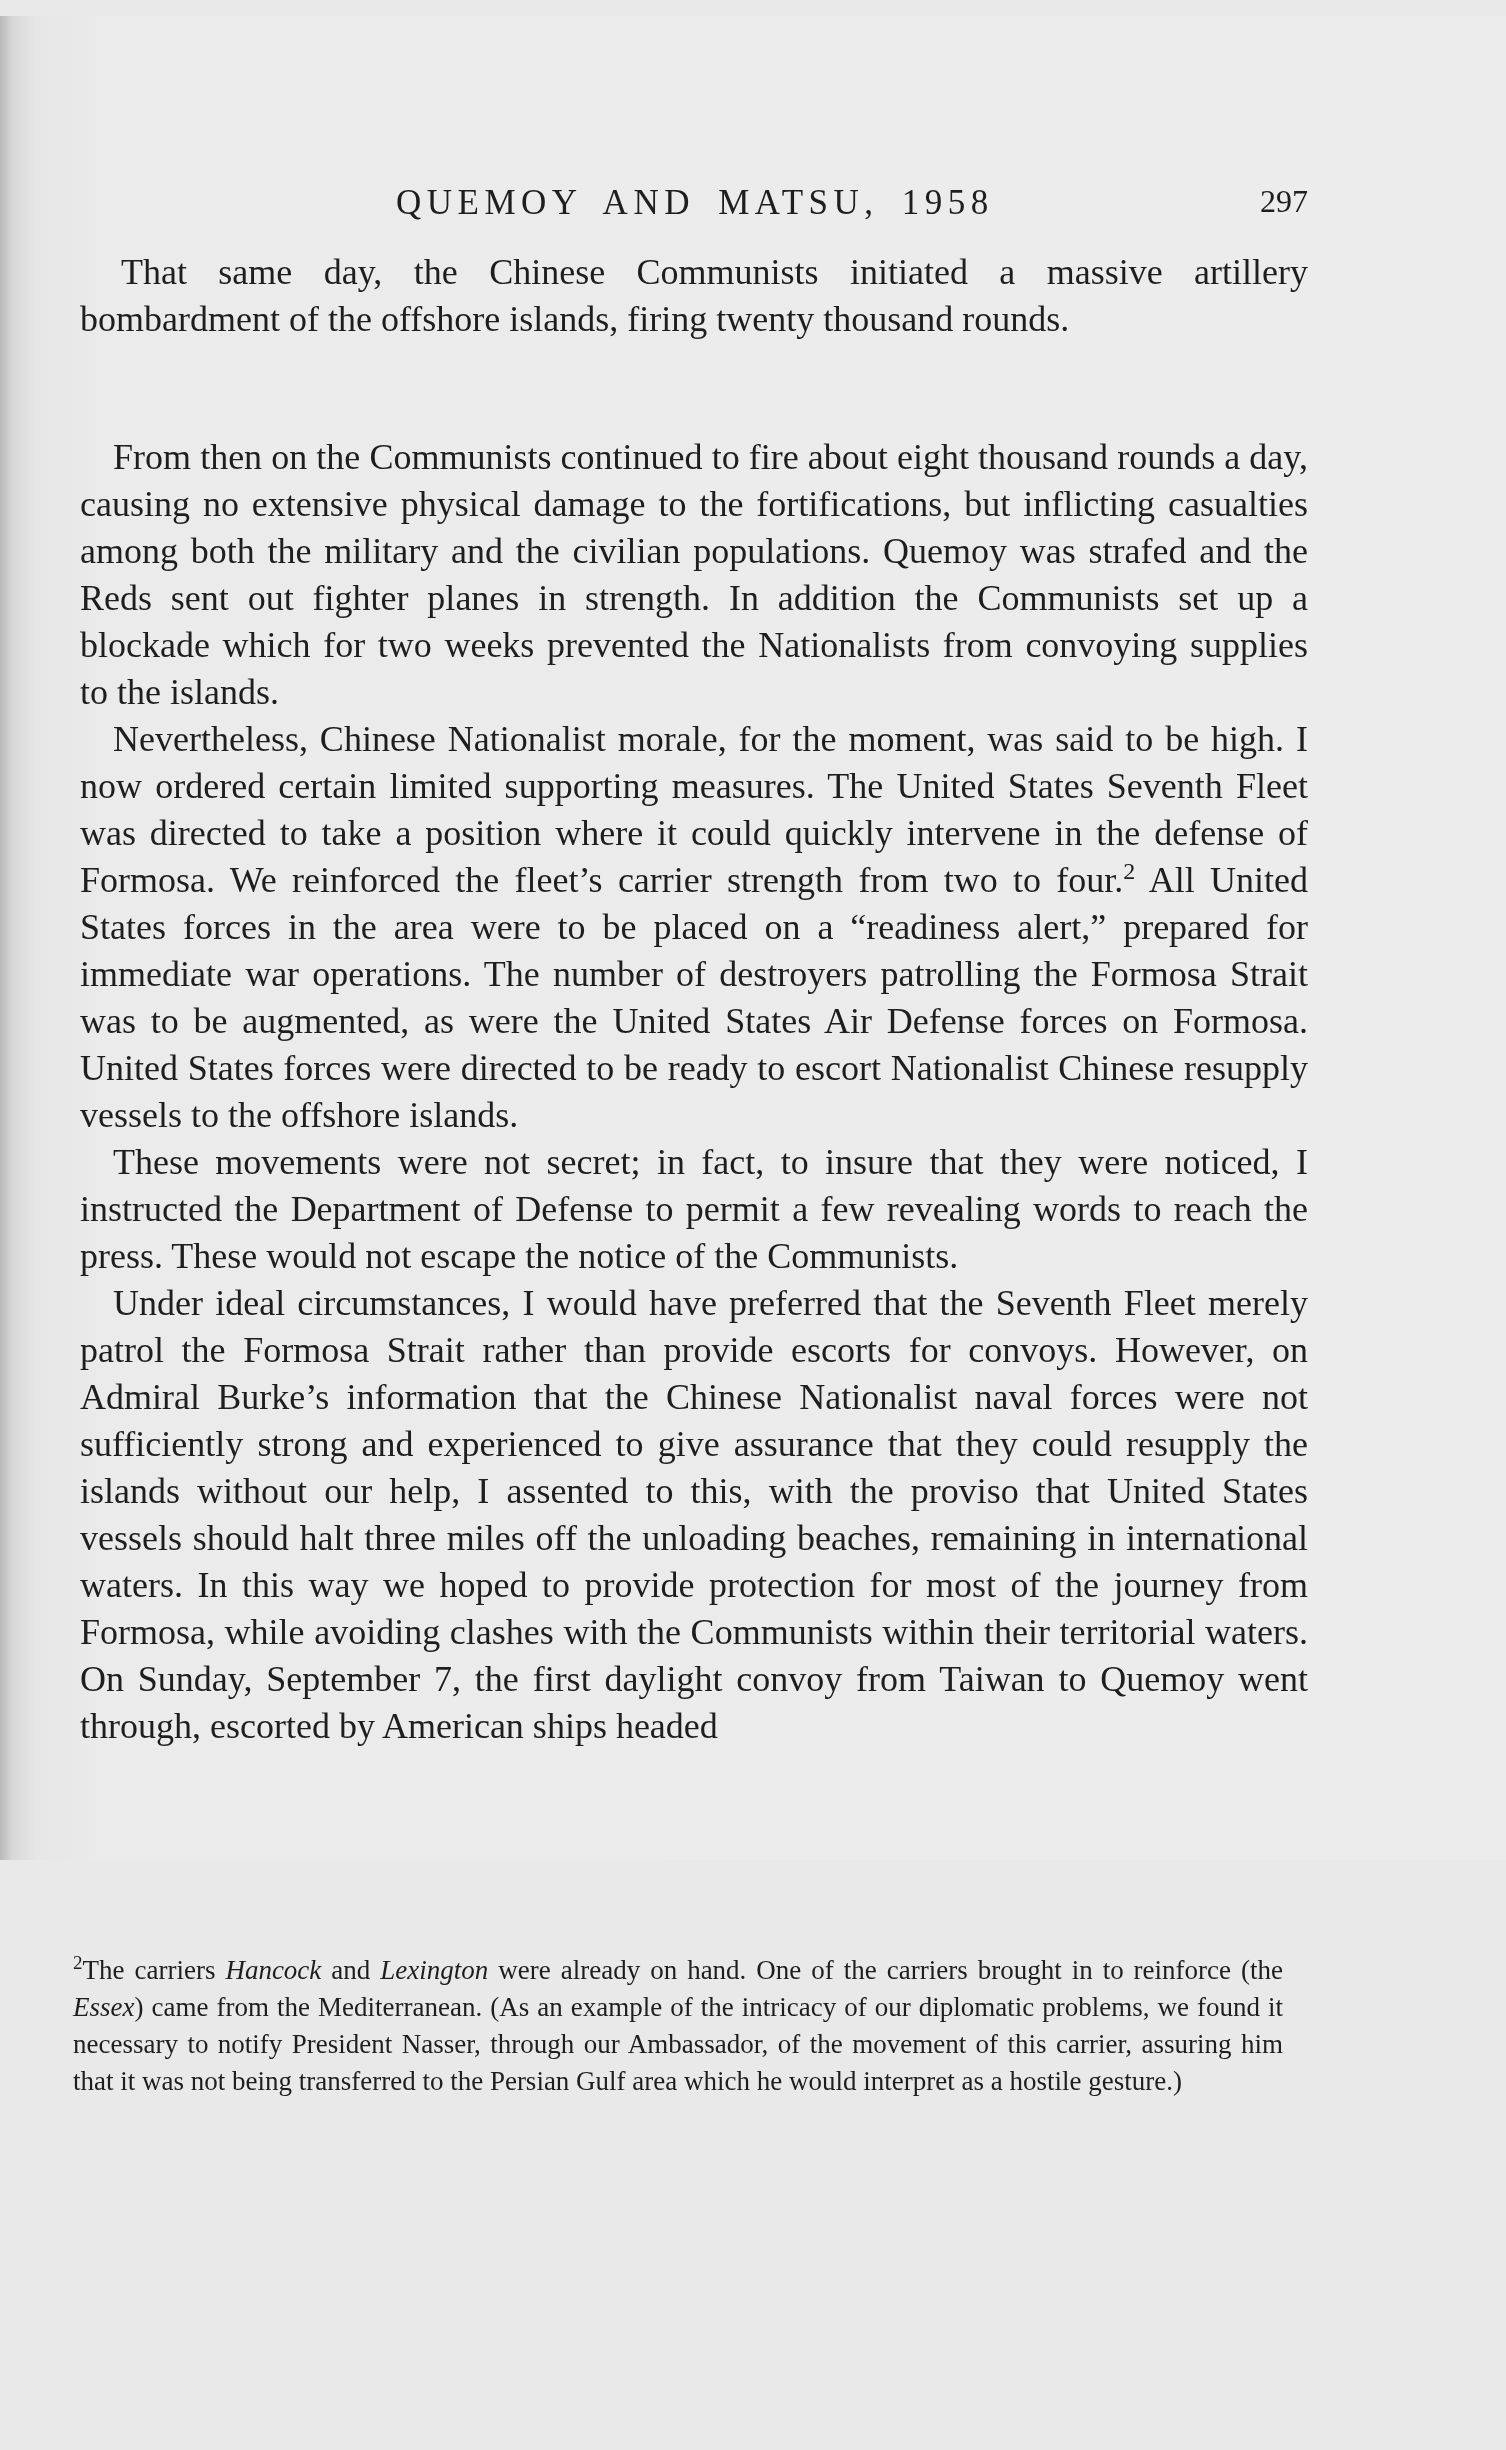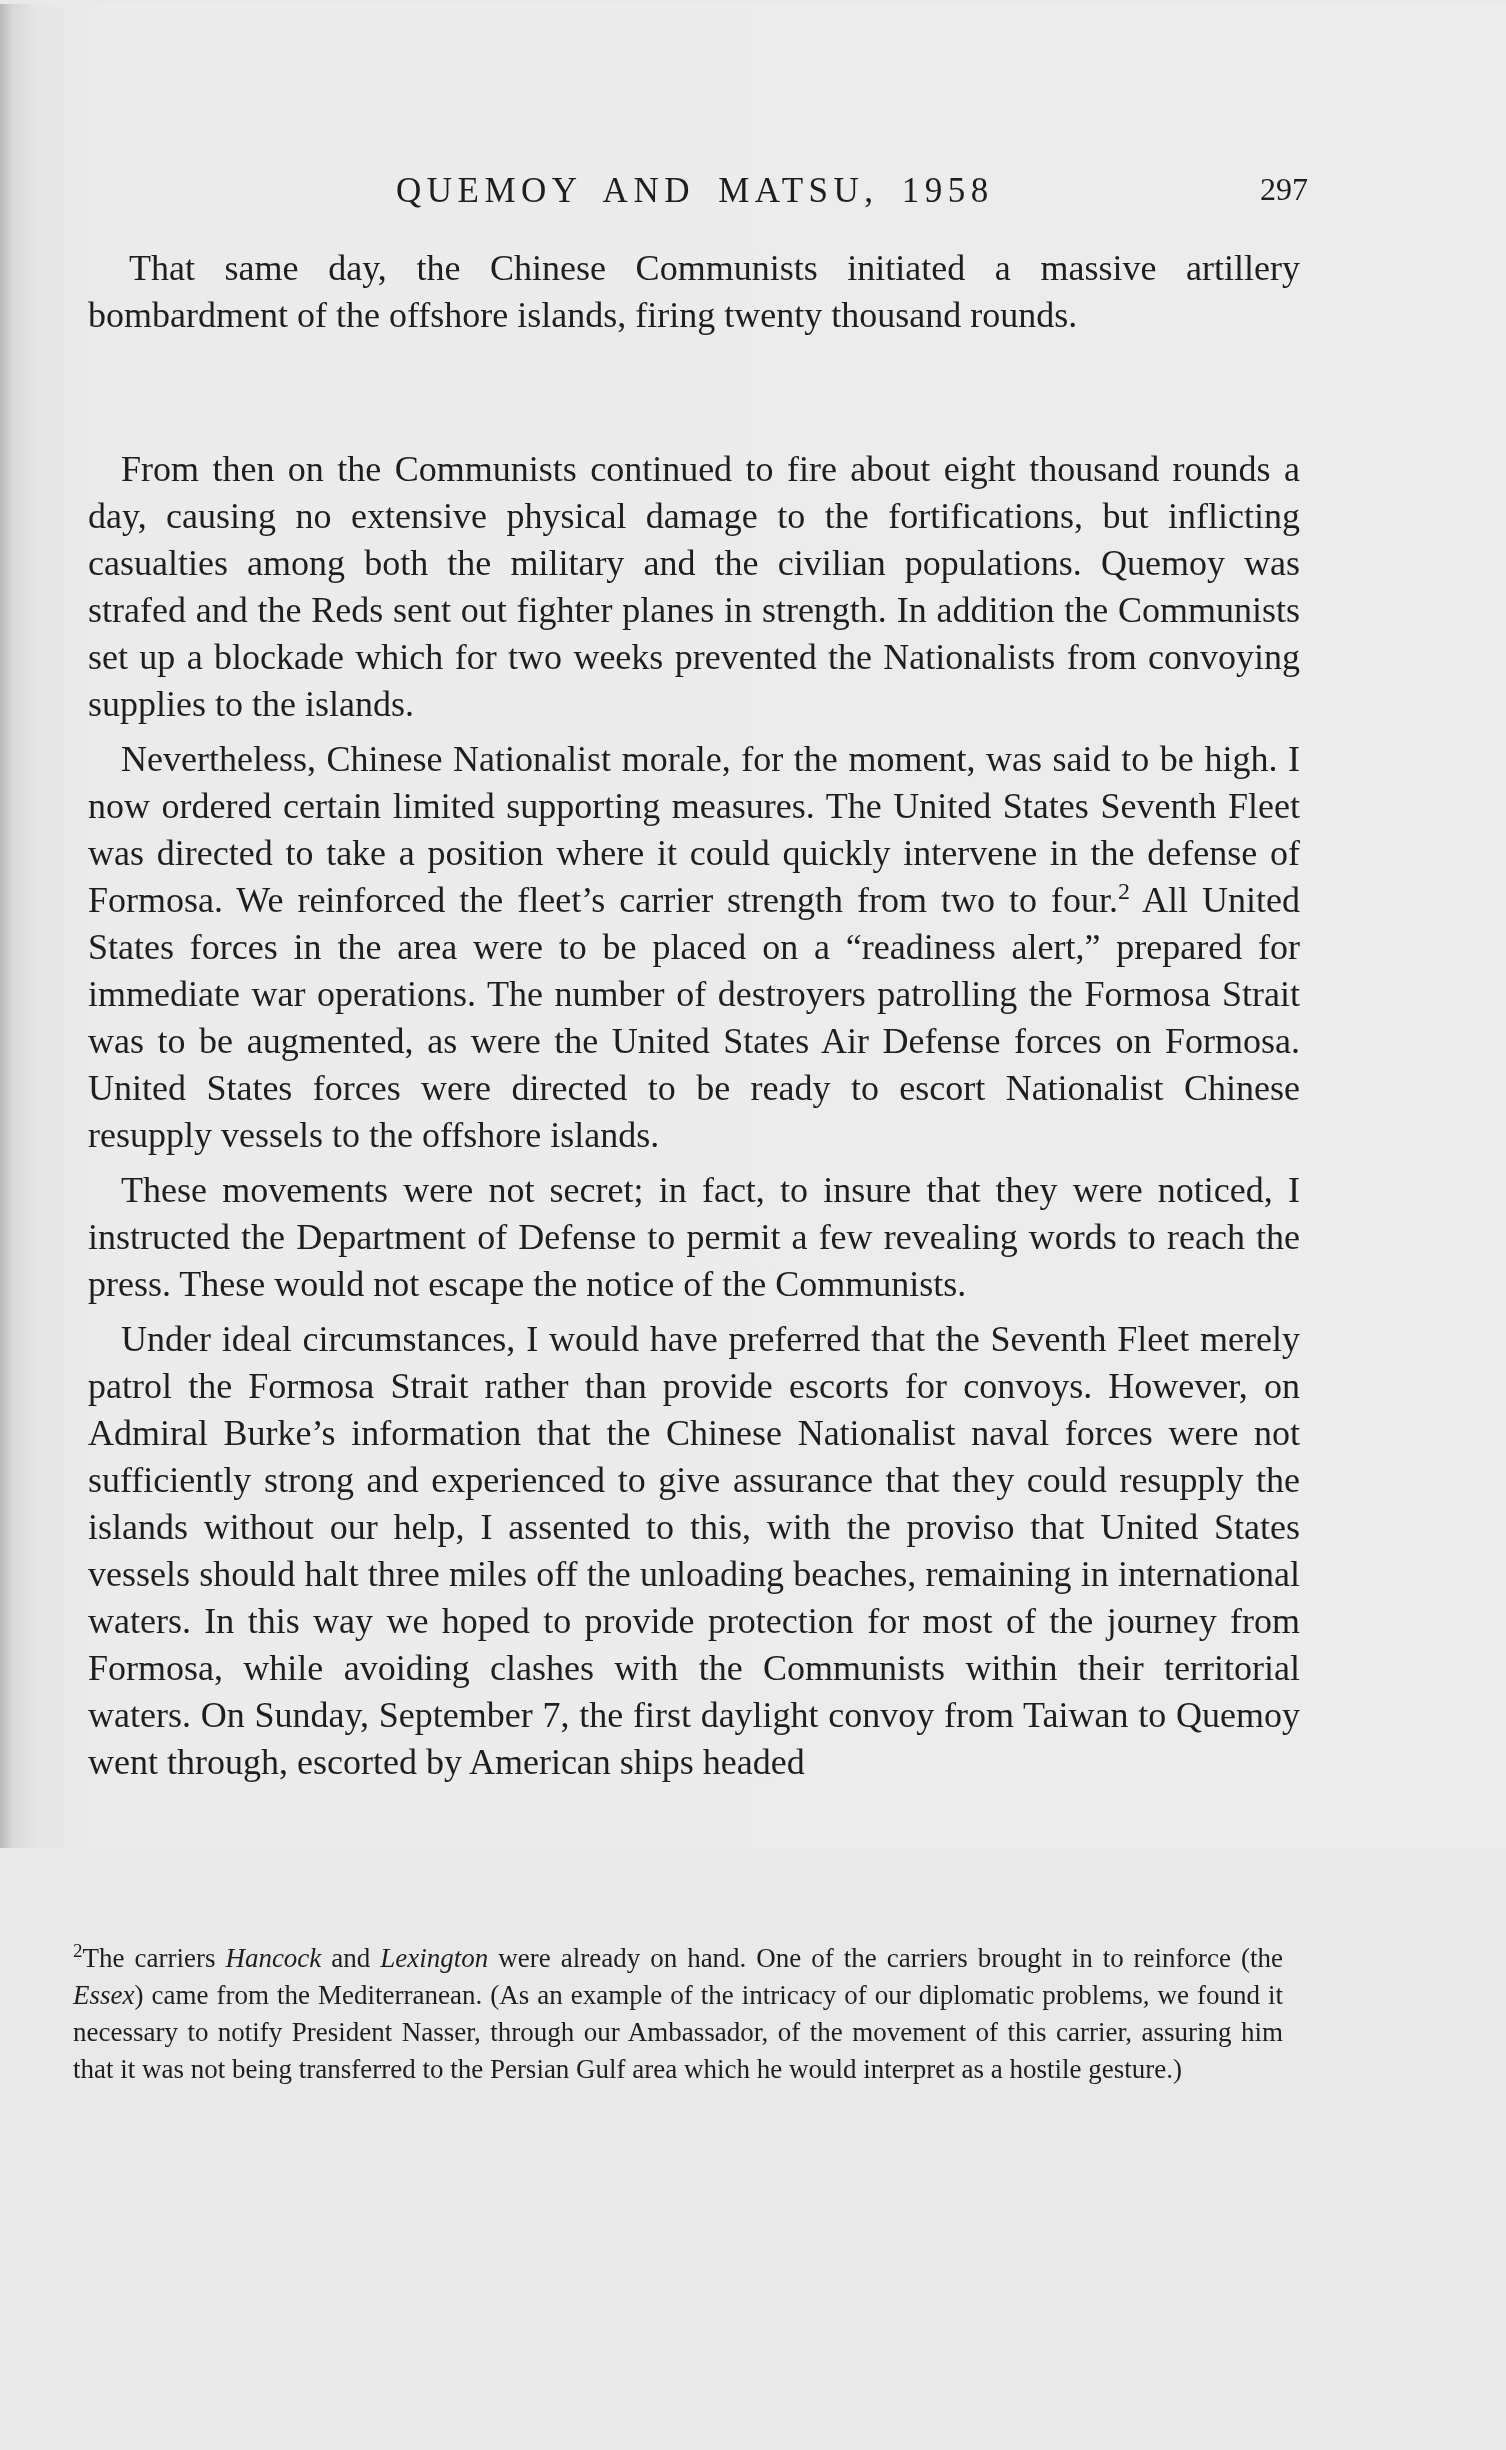--- a/index.html
+++ b/index.html
@@ -4,39 +4,39 @@
   <style>
     html, body { margin: 0; padding: 0; }
     body {
       width: 1507px; height: 2450px;
       background: #e9e9e9;
       position: relative; overflow: hidden;
       font-family: "Liberation Serif", "DejaVu Serif", serif;
       color: #1e1e1e;
     }
     .page {
-      position: absolute; left: 0; top: 4px; width: 1507px; height: 1844px;
+      position: absolute; left: 0; top: 16px; width: 1507px; height: 1844px;
       background: linear-gradient(90deg, #b9b9b9 0px, #d8d8d8 12.7px, #e6e6e6 36px, #ebebeb 109px, #ececec 100%);
     }
     .header {
       position: absolute; left: 82px; top: 167px; width: 1226px; height: 45px;
     }
     .running-head {
       position: absolute; left: 314px; top: 0;
       font-size: 35px; letter-spacing: 5.5px; word-spacing: 9px;
       font-variant: small-caps;
     }
     .page-number {
       position: absolute; right: 0; top: 0; font-size: 32px;
     }
     .body {
       position: absolute; left: 80px; top: 233px; width: 1228px;
       font-size: 36px; line-height: 47px; text-align: justify;
     }
-    .para { margin: 8px; text-indent: 33px; }
+    .para { margin: 0; text-indent: 33px; }
     .para.first { text-indent: 41px; }
     .gap { height: 91px; }
     sup { font-size: 24px; line-height: 0; vertical-align: super; }
     .footnote {
       position: absolute; left: 73px; top: 1936px; width: 1210px;
       font-size: 27px; line-height: 37px; text-align: justify;
     }
     .footnote p { margin: 0; }
     .footnote i { font-style: italic; }
     .fn-mark { font-size: 19px; vertical-align: super; line-height: 0; }

